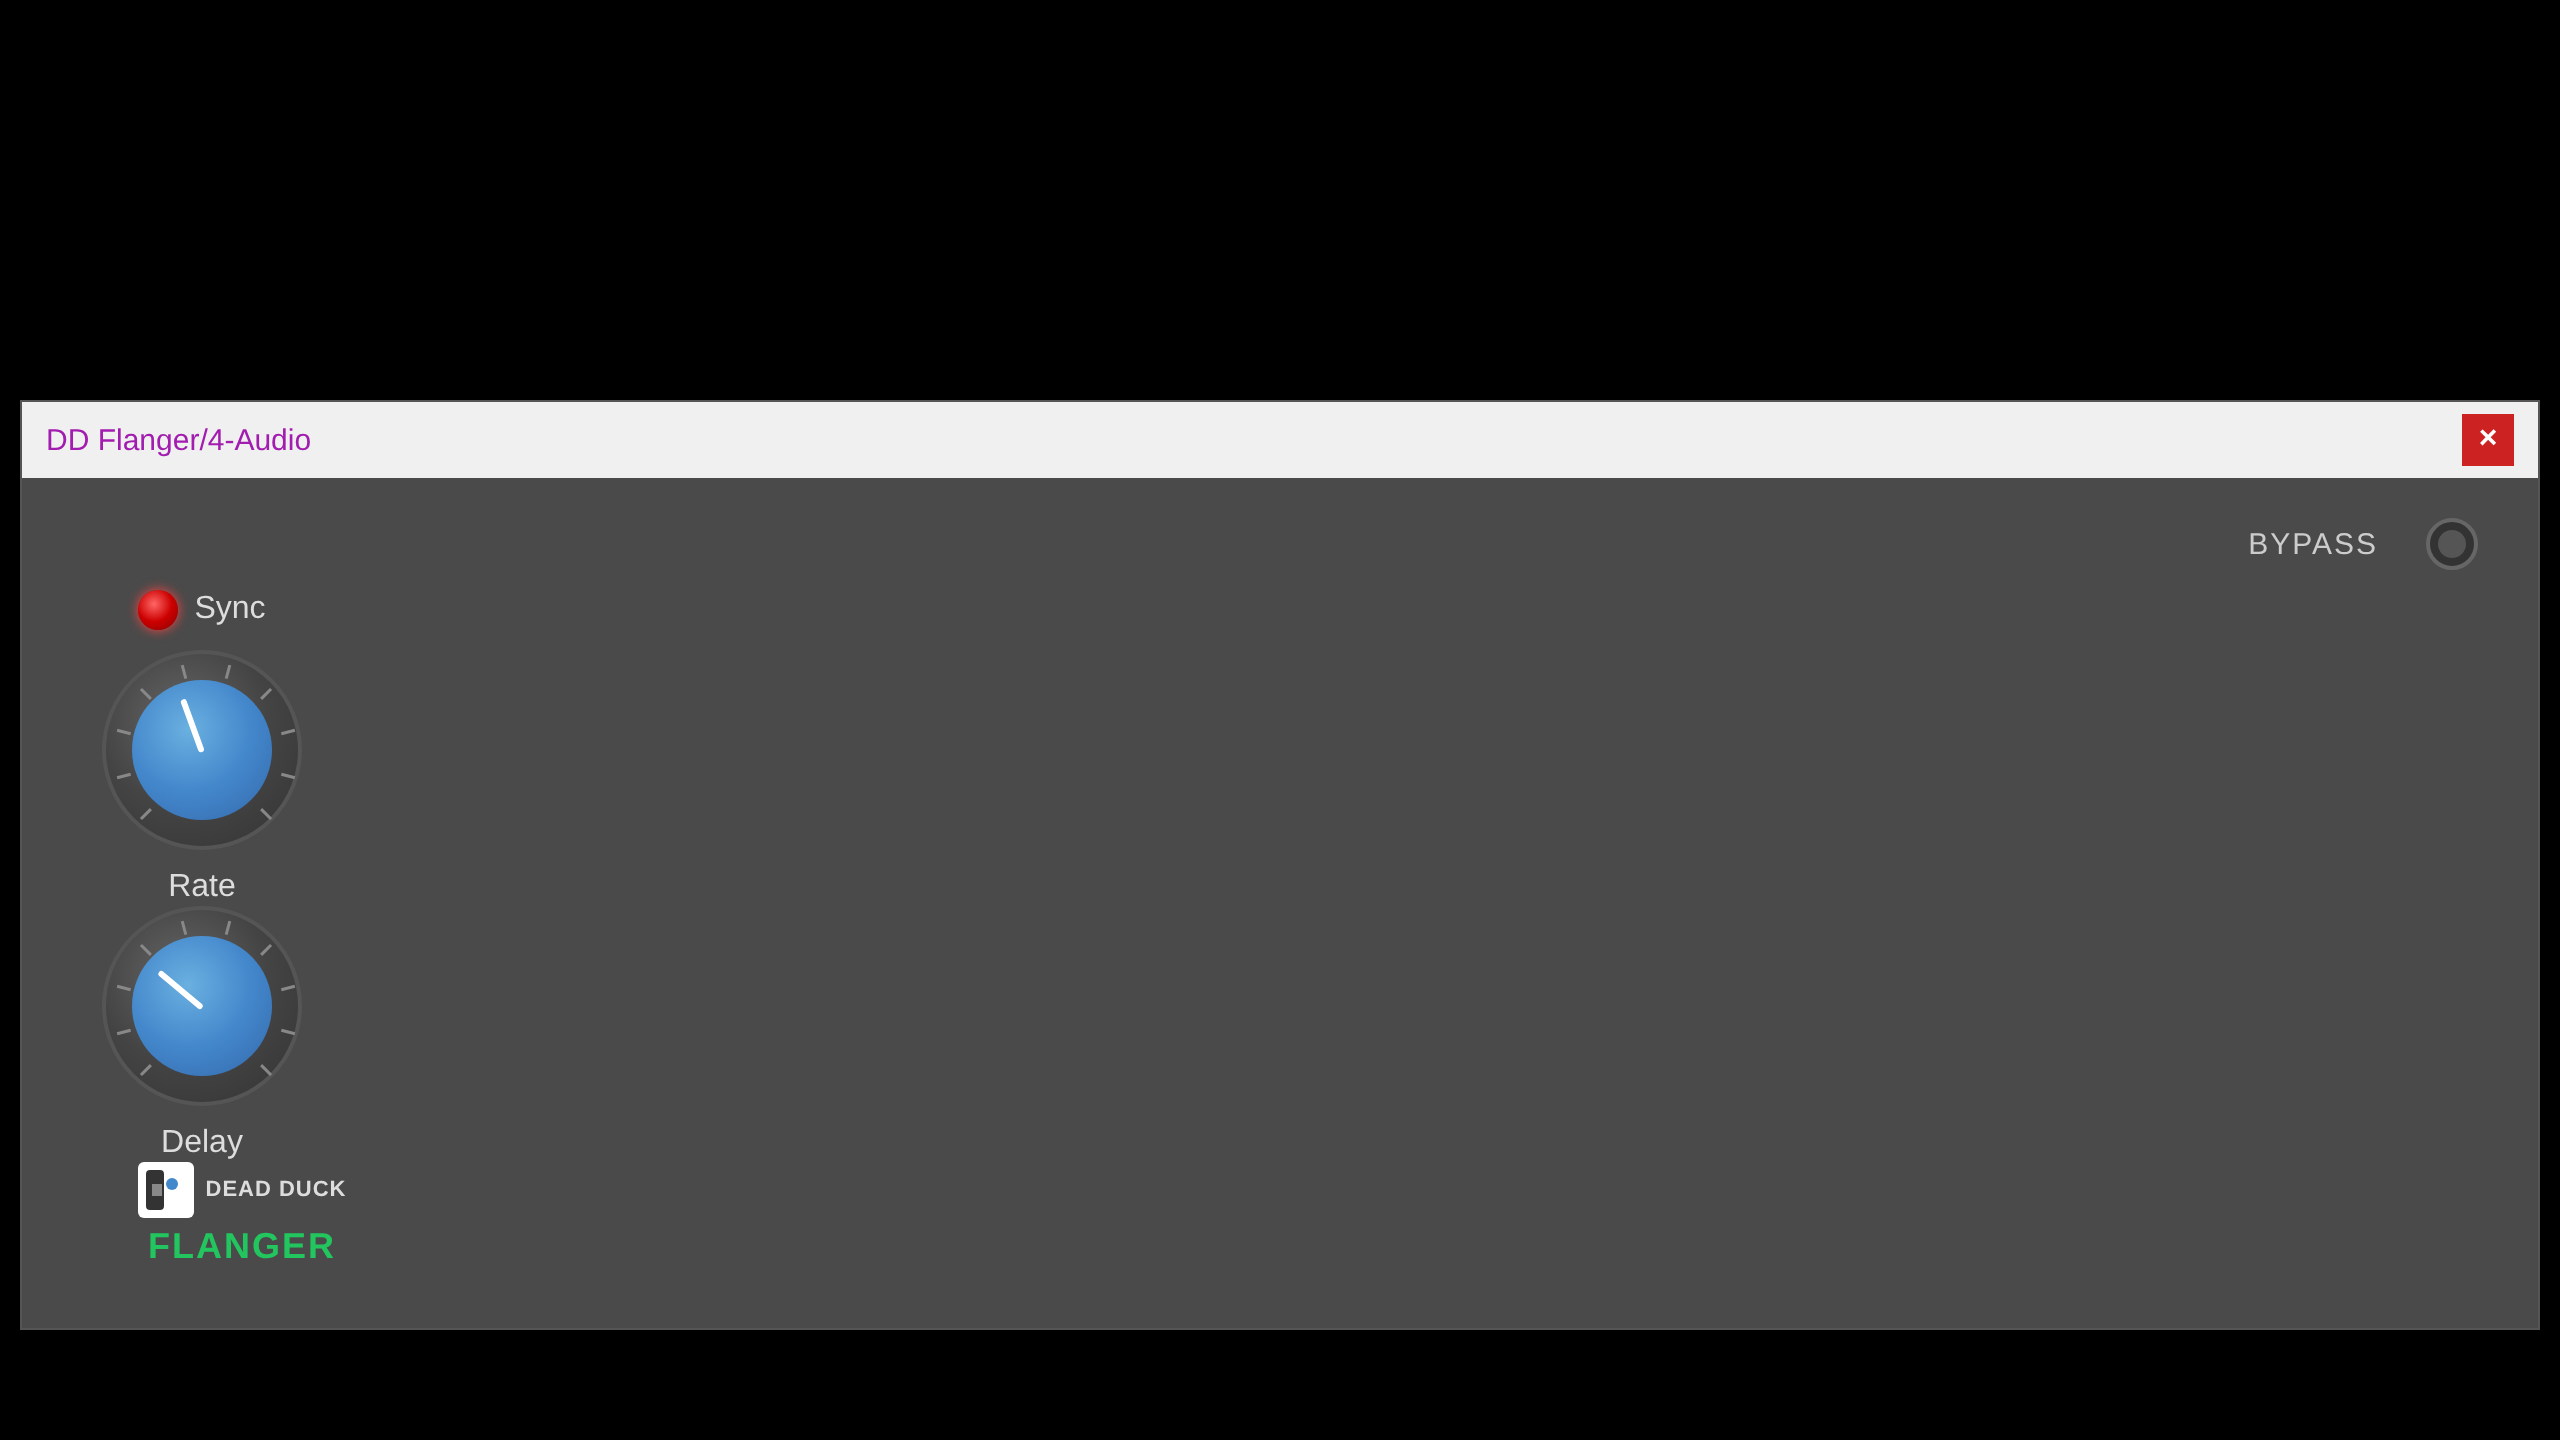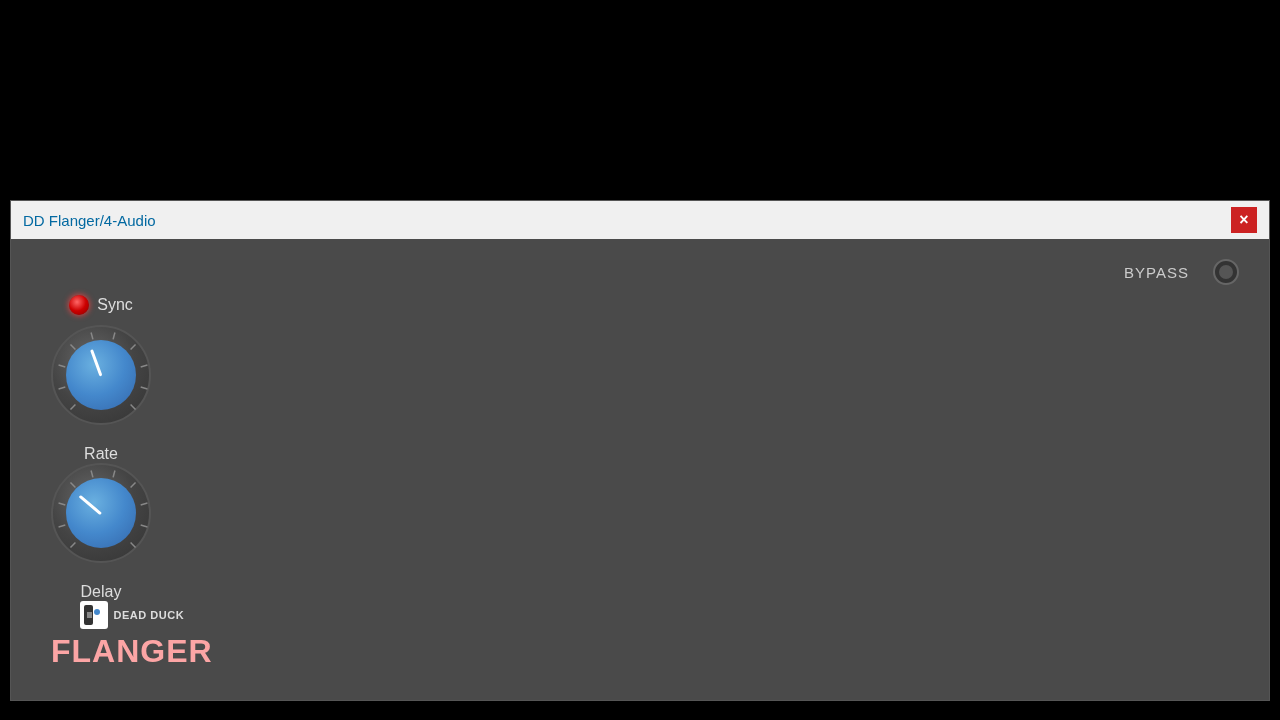--- a/index.html
+++ b/index.html
@@ -28,21 +28,21 @@
       padding: 6px 12px;
       display: flex;
       align-items: center;
       justify-content: space-between;
       height: 38px;
     }
 
     .title-bar-text {
       font-family: Arial, sans-serif;
       font-size: 15px;
-      color: #0369a1;
+      color: #a21caf;
       font-weight: normal;
     }
 
     .close-button {
       background: #cc2222;
       color: #fff;
       border: none;
       width: 26px;
       height: 26px;
       font-size: 16px;
@@ -130,21 +130,21 @@
     .sync-label {
       font-family: Arial, sans-serif;
       font-size: 16px;
       color: #ddd;
     }
 
     .knob-group {
       display: flex;
       flex-direction: column;
       align-items: center;
-      gap: 20px;
+      gap: 10px;
     }
 
     .knob-label {
       font-family: Arial, sans-serif;
       font-size: 16px;
       color: #ddd;
       text-align: center;
     }
 
     
@@ -242,22 +242,22 @@
       font-family: Arial, sans-serif;
       font-size: 11px;
       color: #ddd;
       font-weight: bold;
       letter-spacing: 0.5px;
       text-align: center;
     }
 
     .flanger-text {
       font-family: Arial Black, sans-serif;
-      font-size: 32px;
-      color: #fca5a5;
+      font-size: 18px;
+      color: #22c55e;
       font-weight: 900;
       letter-spacing: 1px;
     }
 
     
     .knob-svg {
       position: absolute;
       top: 0;
       left: 0;
       width: 100px;

